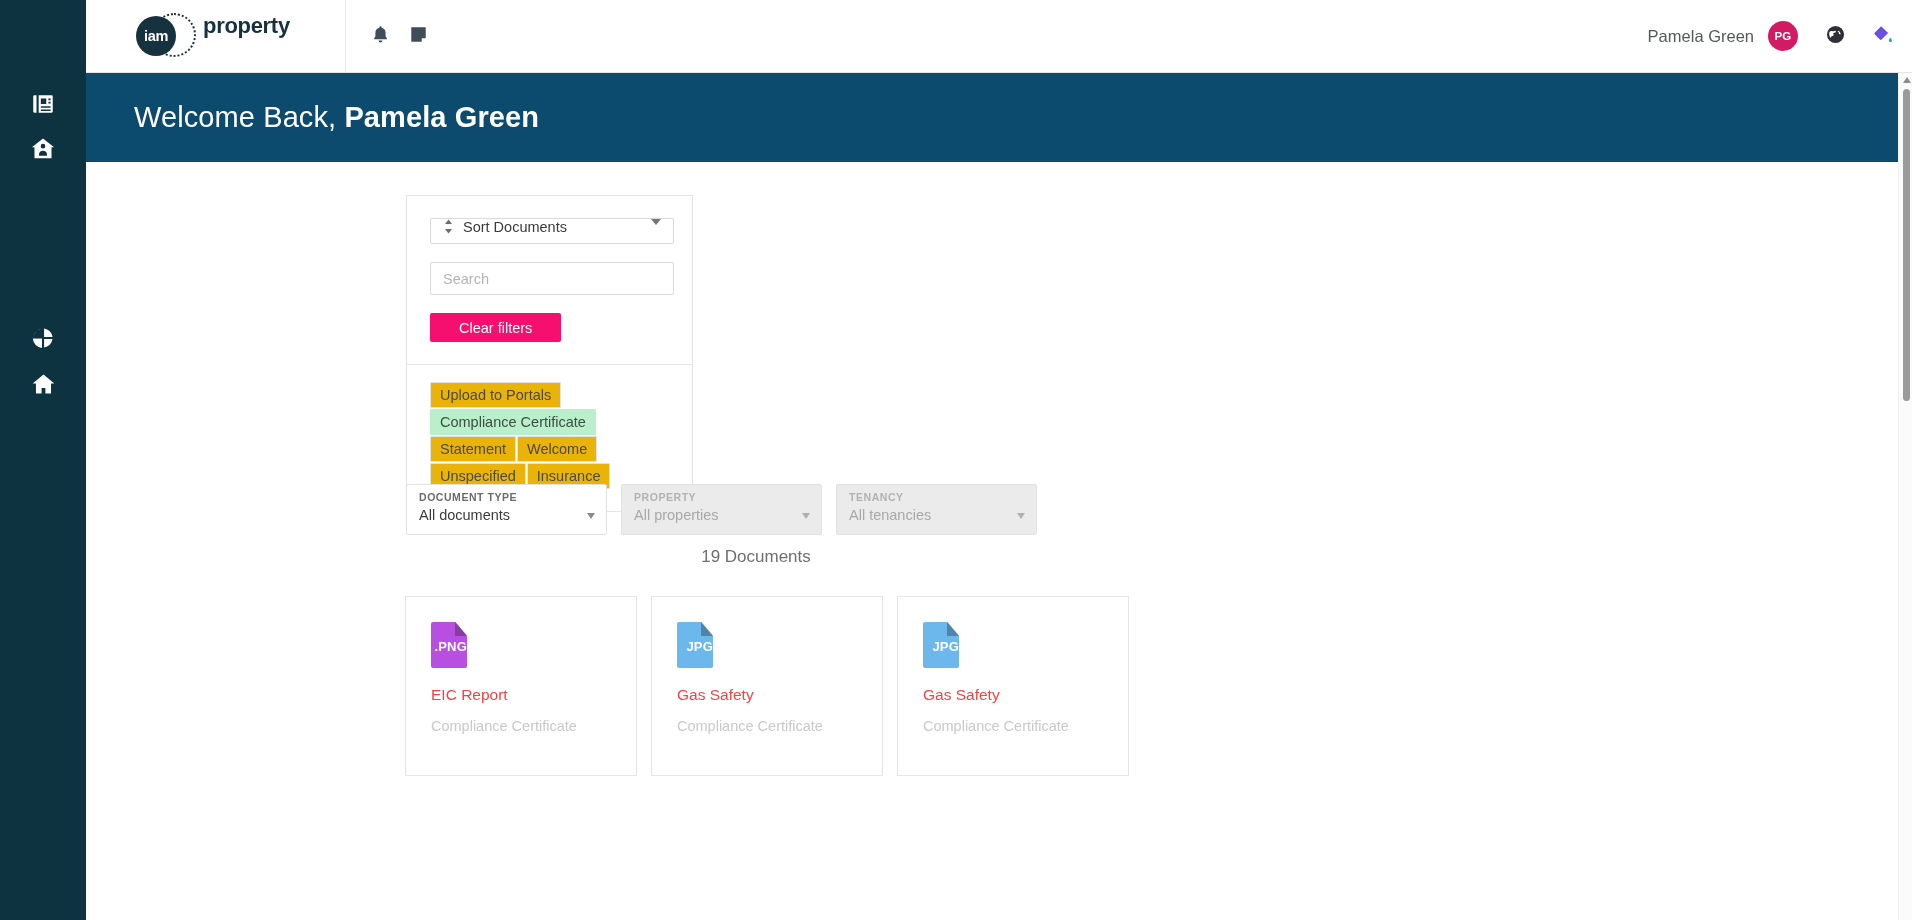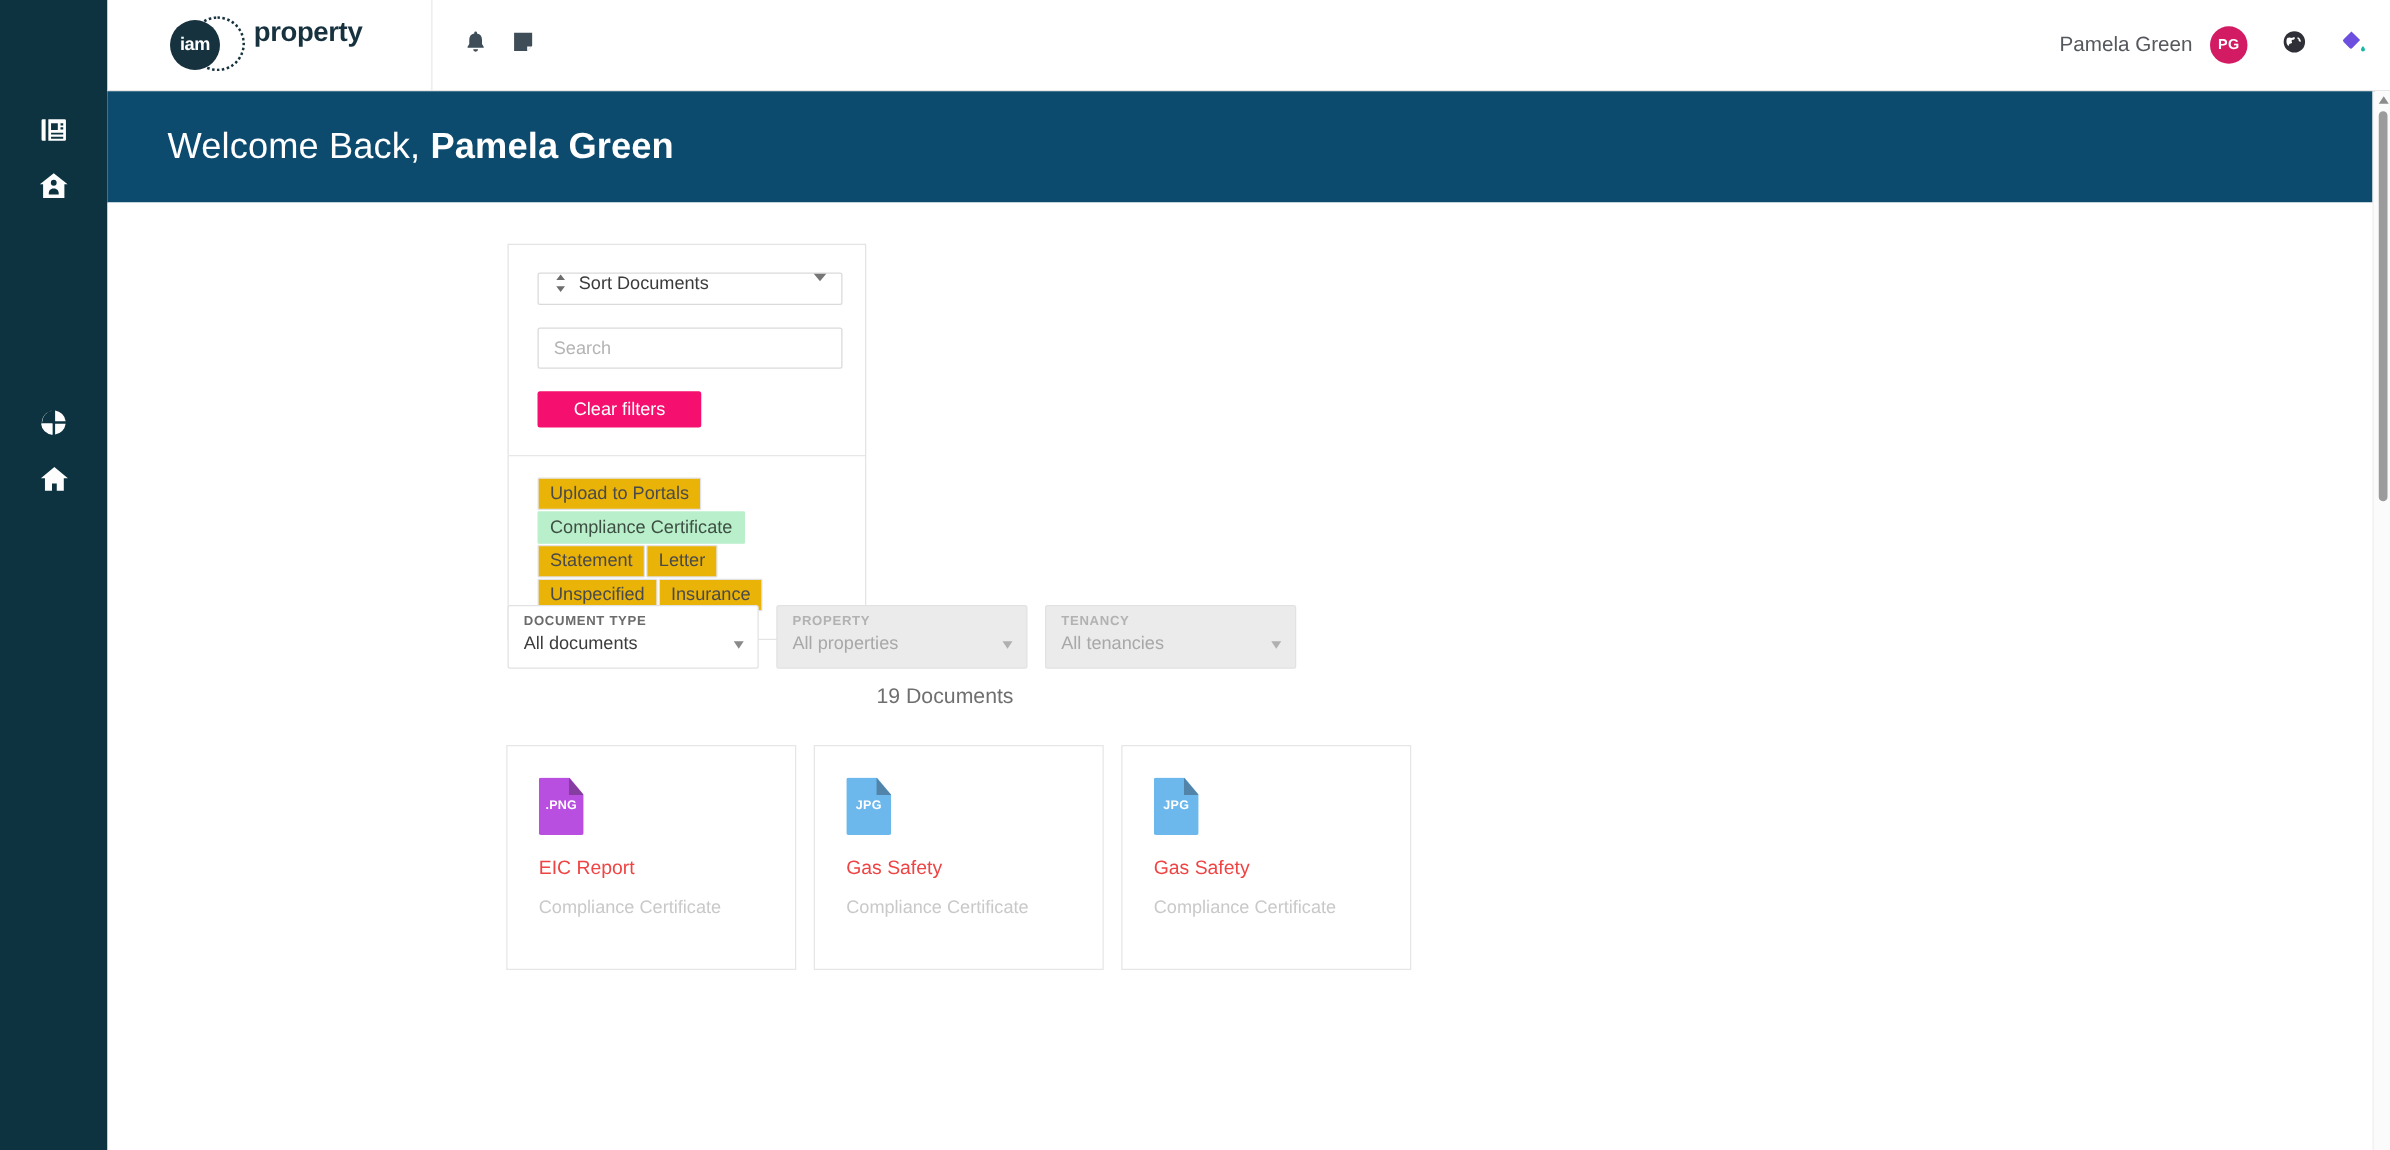--- a/index.html
+++ b/index.html
@@ -216,22 +216,22 @@
     border-radius: 2px;
   }
   .ftype .fold {
     position: absolute; right: 0; top: 0;
     width: 12px; height: 14px;
     clip-path: polygon(0 0, 100% 100%, 0 100%);
     opacity: .32; background: #1a1a1a;
   }
   .ftype .ext {
     position: absolute; left: 0; top: 17px; width: 36px;
-    text-align: center; color: #ffffff;
-    font-size: 10px; font-weight: 700; letter-spacing: .2px;
+    text-align: right; color: #ffffff;
+    font-size: 13px; font-weight: 700; letter-spacing: .2px;
   }
   .card-title { color: #ef4444; font-size: 15.5px; margin-bottom: 14px; }
   .card-sub   { color: #c9c9c9; font-size: 14.5px; }
 
   
   .scrollbar {
     position: absolute; right: 0; top: 73px;
     width: 14px; height: 847px; background: #fbfbfb;
     border-left: 1px solid #f0f0f0;
   }
@@ -362,21 +362,21 @@
         </div>
         <div class="search-box">
           <input type="text" placeholder="Search" style="">
         </div>
         <button class="clear-btn">Clear filters</button>
       </div>
       <div class="chips">
           <div class="chip">Upload to Portals</div>
           <div class="chip selected">Compliance Certificate</div>
           <div class="chip">Statement</div>
-          <div class="chip">Letter</div>
+          <div class="chip">Welcome</div>
           <div class="chip">Unspecified</div>
           <div class="chip">Insurance</div>
         </div>
     </div>
 
     <div class="select-row">
         <div class="sel">
           <div class="sel-label">DOCUMENT TYPE</div>
           <div class="sel-value">All documents</div>
           <div class="sel-caret"></div>

